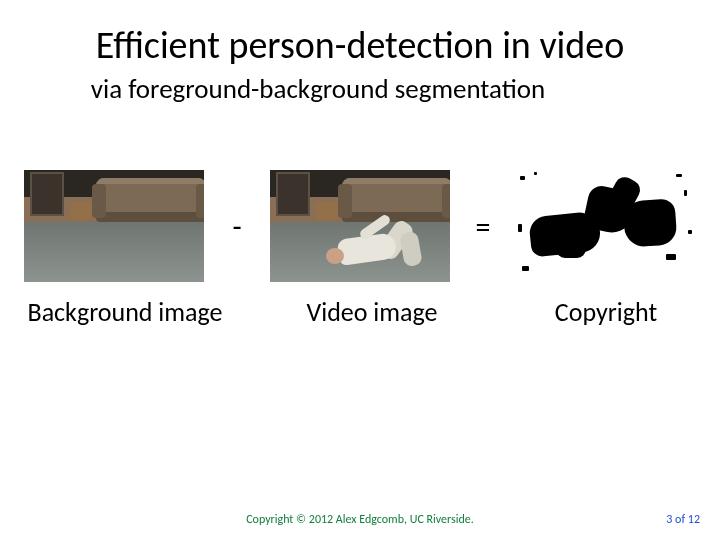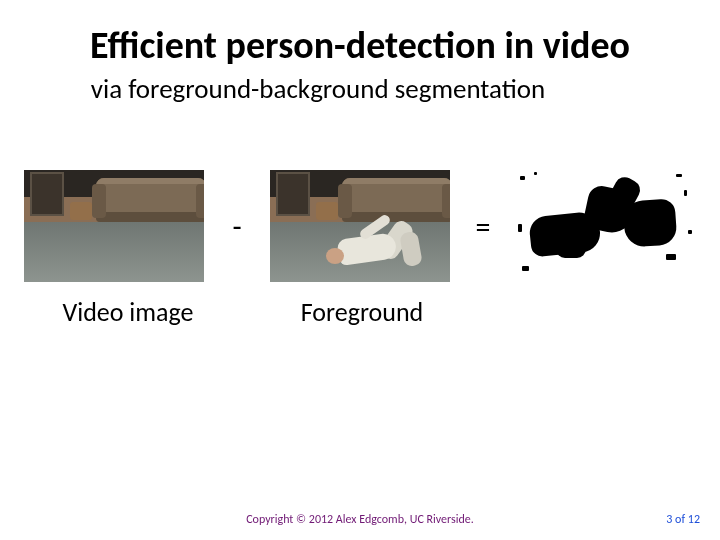--- a/index.html
+++ b/index.html
@@ -5,21 +5,21 @@
   * { margin: 0; padding: 0; box-sizing: border-box; }
   html, body { width: 720px; height: 540px; background: #fff; font-family: "Calibri", "Segoe UI", Arial, sans-serif; color: #000; position: relative; overflow: hidden; }
 
   .title {
     position: absolute;
     top: 22px;
     left: 0;
     width: 720px;
     text-align: center;
     font-size: 38px;
-    font-weight: 700;
+    font-weight: 400;
     letter-spacing: 0;
   }
   .subtitle {
     position: absolute;
     top: 72px;
     left: 0;
     width: 636px;
     text-align: center;
     font-size: 27px;
     font-weight: 400;
@@ -134,21 +134,21 @@
   .cap2 { width:220px; margin-left:18px; }
   .cap3 { width:208px; margin-left:20px; }
 
   .copyright {
     position:absolute;
     bottom:14px;
     left:0;
     width:720px;
     text-align:center;
     font-size:12px;
-    color:#701a75;
+    color:#15803d;
   }
   .pagenum {
     position:absolute;
     bottom:14px;
     right:20px;
     font-size:12px;
     color:#1d4ed8;
   }
 </style>
 </head>
@@ -196,18 +196,19 @@
         <span class="n4"></span>
       <span class="n5"></span>
         <span class="n6"></span>
         <span class="n7"></span>
         <span class="n8"></span>
     </div>
   </div>
 </div>
 
 <div class="captions">
+  <div class="cap cap1">Background image</div>
   <div class="cap cap2">Video image</div>
-  <div class="cap cap3">Foreground</div>
+  <div class="cap cap3">Copyright</div>
 </div>
 
 <div class="copyright">Copyright © 2012 Alex Edgcomb, UC Riverside.</div>
 <div class="pagenum">3 of 12</div>
 
 </body></html>

